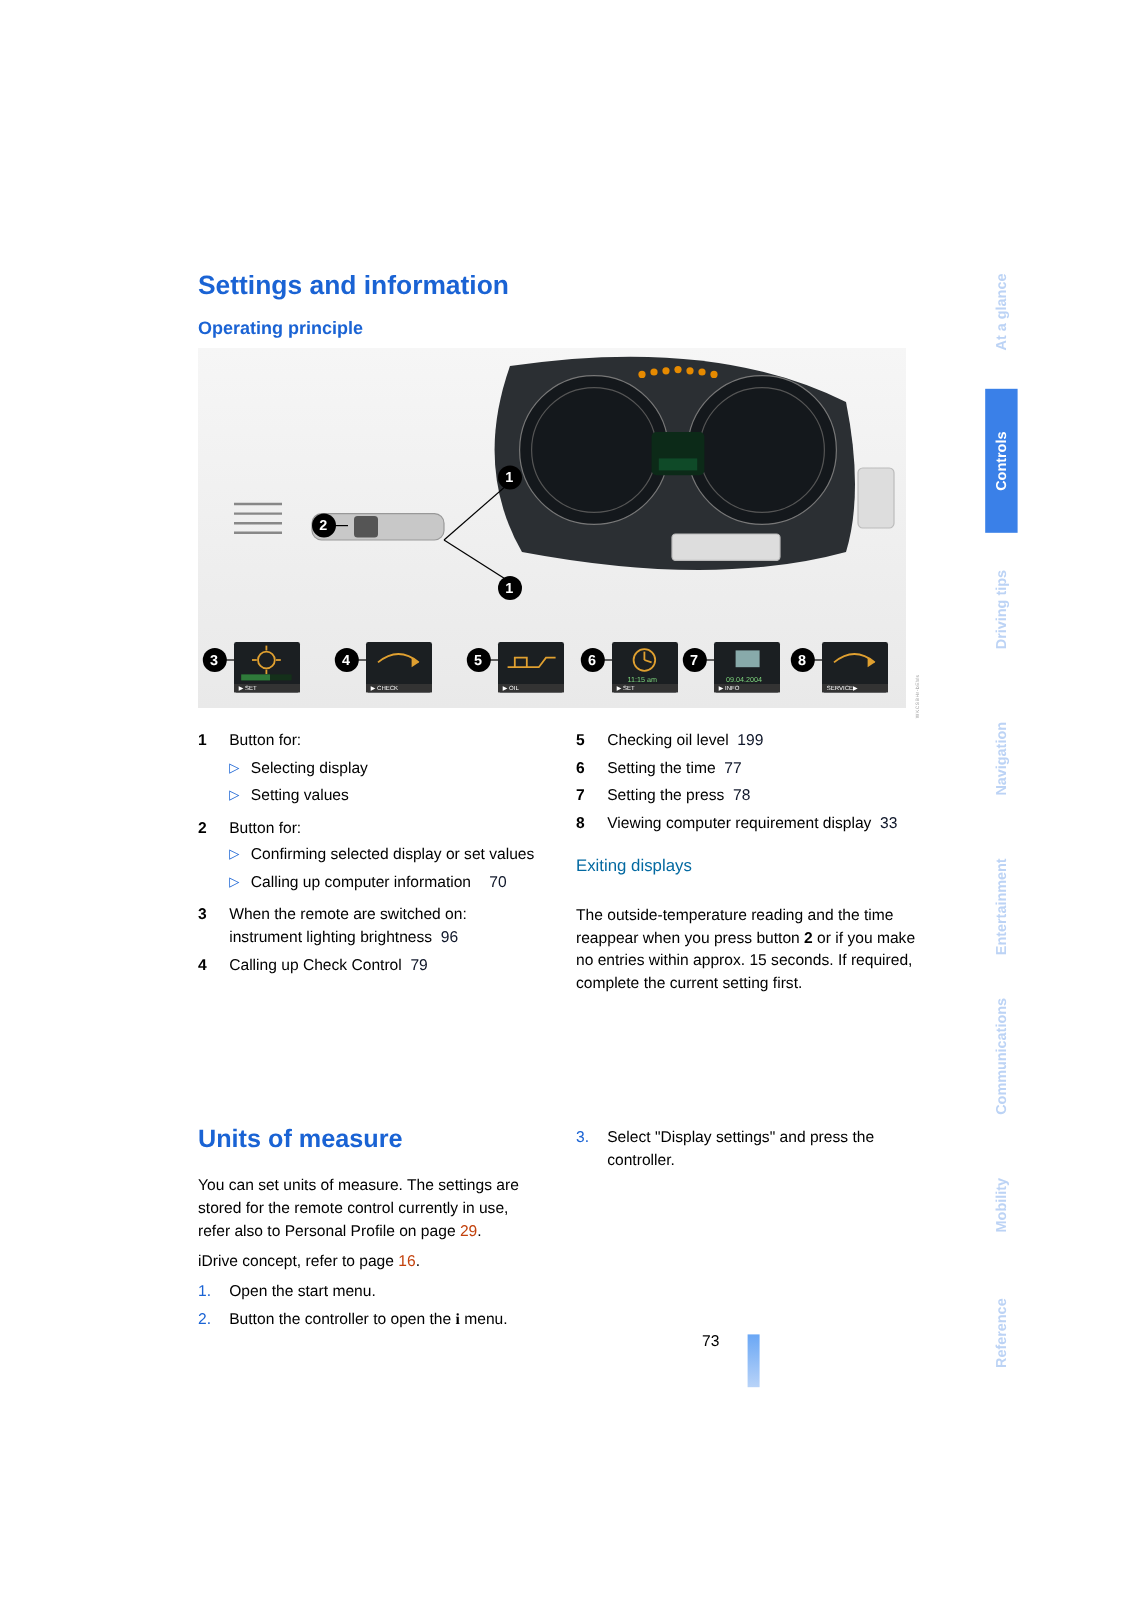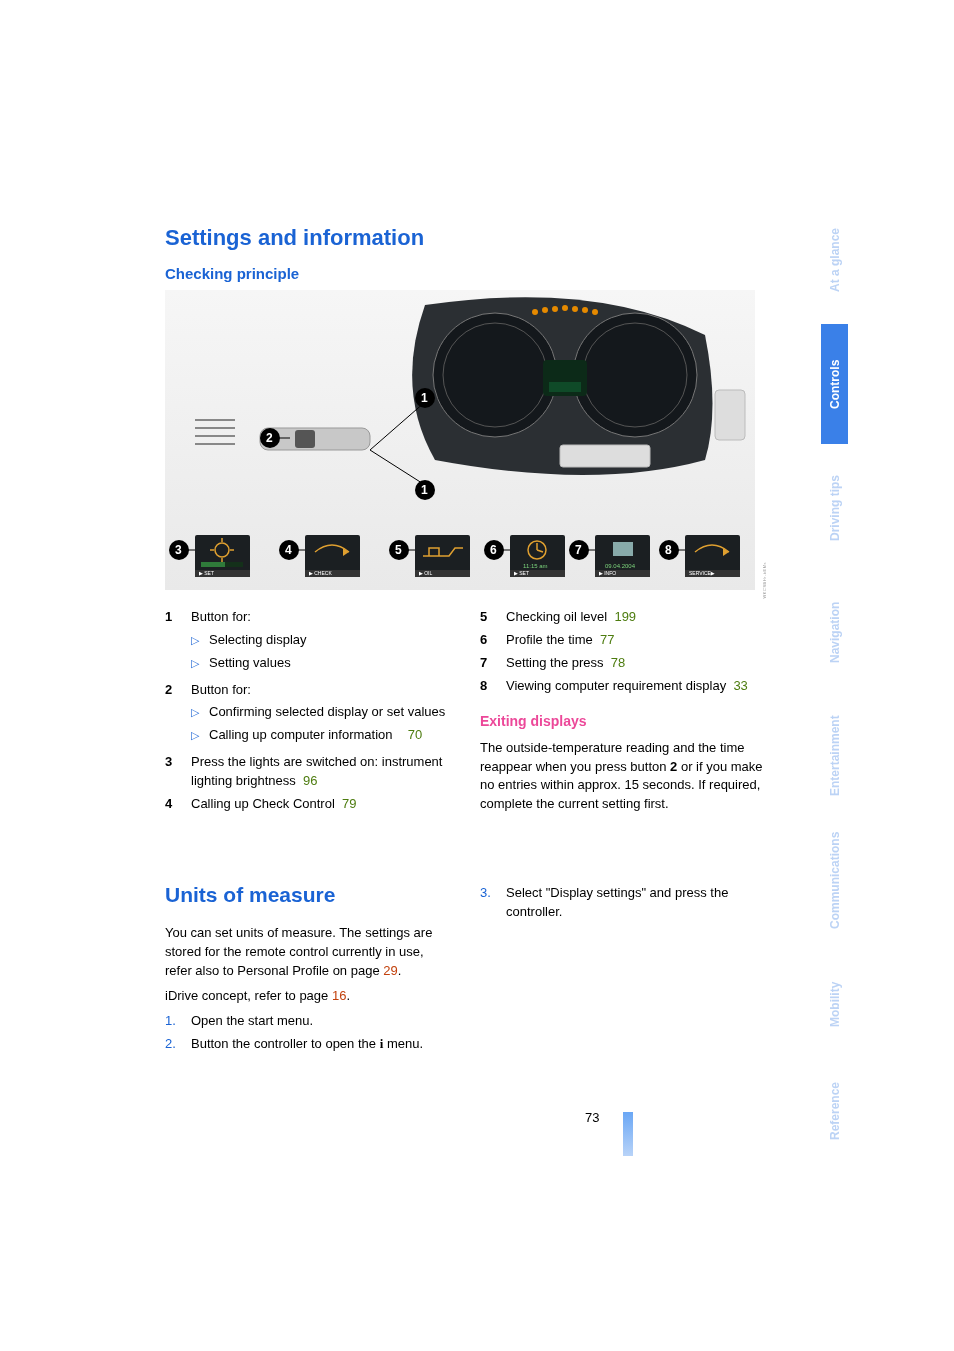--- a/index.html
+++ b/index.html
@@ -3,21 +3,21 @@
 <meta charset="utf-8">
 <style>
   * { box-sizing: border-box; margin: 0; padding: 0; }
   html, body { width: 954px; height: 1351px; background: #ffffff; font-family: Arial, Helvetica, sans-serif; color: #000; }
   .page { position: relative; width: 954px; height: 974px; }
 
   .content { position: absolute; left: 165px; top: 225px; width: 600px; }
 
   .h1 { color: #1a63d4; font-size: 22px; font-weight: bold; margin-bottom: 14px; }
   .h2 { color: #1a63d4; font-size: 15px; font-weight: bold; margin-bottom: 8px; }
-  .h3 { color: #ec4899; font-size: 14px; font-weight: bold; margin-bottom: 7px; }
+  .h3 { color: #0369a1; font-size: 14px; font-weight: normal; margin-bottom: 22px; }
 
   .figure {
     width: 590px; height: 300px; background: linear-gradient(#f4f4f4, #ececec);
     border-radius: 3px; margin-bottom: 18px; position: relative;
   }
   .figure svg { width: 100%; height: 100%; }
 
   .cols { display: flex; gap: 30px; }
   .col { flex: 1 1 0; font-size: 13px; line-height: 1.45; }
   .col.leftcol { max-width: 285px; }
@@ -26,24 +26,24 @@
   ol.numlist { list-style: none; padding: 0; margin: 0; }
   ol.numlist > li { display: flex; gap: 12px; margin-bottom: 4px; }
   ol.numlist > li > .num { font-weight: bold; min-width: 14px; }
   ol.numlist > li > .body { flex: 1; }
 
   .sublist { list-style: none; padding: 0; margin: 4px 0 4px 0; }
   .sublist li { display: flex; gap: 8px; margin-bottom: 4px; }
   .tri { color: #1a63d4; font-size: 11px; line-height: 18px; min-width: 10px; }
 
   .link { color: #c2410c; }
-  .link-num { color: #4d7c0f; }
+  .link-num { color: #0f172a; }
   .bold { font-weight: bold; }
 
-  .section2 { margin-top: 60px; }
+  .section2 { margin-top: 100px; }
   .para { font-size: 13px; line-height: 1.45; margin-bottom: 6px; }
 
   ol.steps { list-style: none; padding: 0; margin: 6px 0 0 0; font-size: 13px; line-height: 1.45; }
   ol.steps > li { display: flex; gap: 10px; margin-bottom: 4px; }
   ol.steps > li > .stepnum { color: #1a63d4; min-width: 16px; }
 
   
   .tabs { position: absolute; right: 106px; top: 200px; display: flex; flex-direction: column; gap: 4px; }
   .tab {
     width: 27px; height: 120px;
@@ -62,21 +62,21 @@
   .imgside { position:absolute; left: 762px; top: 562px; font-size: 4px; color:#999; writing-mode: vertical-rl; transform: rotate(180deg); letter-spacing:0.5px;}
 </style>
 </head>
 <body>
 
 <div class="page">
 
   <div class="content">
 
     <div class="h1">Settings and information</div>
-    <div class="h2">Checking principle</div>
+    <div class="h2">Operating principle</div>
 
     <div class="figure">
       <svg viewBox="0 0 590 300">
 
         <rect x="0" y="0" width="590" height="300" fill="url(#g1)"></rect>
         <defs>
           <linearGradient id="g1" x1="0" y1="0" x2="0" y2="1">
             <stop offset="0" stop-color="#f6f6f6"></stop>
             <stop offset="1" stop-color="#e9e9e9"></stop>
           </linearGradient>
@@ -240,37 +240,37 @@
                   </li>
                   <li>
                     <span class="tri">▷</span>
                     <span>Calling up computer information</span>
                     <span class="link-num">&nbsp;&nbsp;70</span>
                   </li>
                 </ul></div>
             </li>
             <li>
               <span class="num">3</span>
-              <div class="body"><span>Press the lights are switched on: instrument lighting brightness</span>&nbsp;&nbsp;<span class="link-num">96</span></div>
+              <div class="body"><span>When the remote are switched on: instrument lighting brightness</span>&nbsp;&nbsp;<span class="link-num">96</span></div>
             </li>
             <li>
               <span class="num">4</span>
               <div class="body"><span>Calling up Check Control</span>&nbsp;&nbsp;<span class="link-num">79</span></div>
             </li>
           </ol>
       </div>
       <div class="col rightcol">
         <ol class="numlist" id="right-list">
             <li>
               <span class="num">5</span>
               <div class="body"><span>Checking oil level</span>&nbsp;&nbsp;<span class="link-num">199</span></div>
             </li>
             <li>
               <span class="num">6</span>
-              <div class="body"><span>Profile the time</span>&nbsp;&nbsp;<span class="link-num">77</span></div>
+              <div class="body"><span>Setting the time</span>&nbsp;&nbsp;<span class="link-num">77</span></div>
             </li>
             <li>
               <span class="num">7</span>
               <div class="body"><span>Setting the press</span>&nbsp;&nbsp;<span class="link-num">78</span></div>
             </li>
             <li>
               <span class="num">8</span>
               <div class="body"><span>Viewing computer requirement display</span>&nbsp;&nbsp;<span class="link-num">33</span></div>
             </li>
           </ol>

